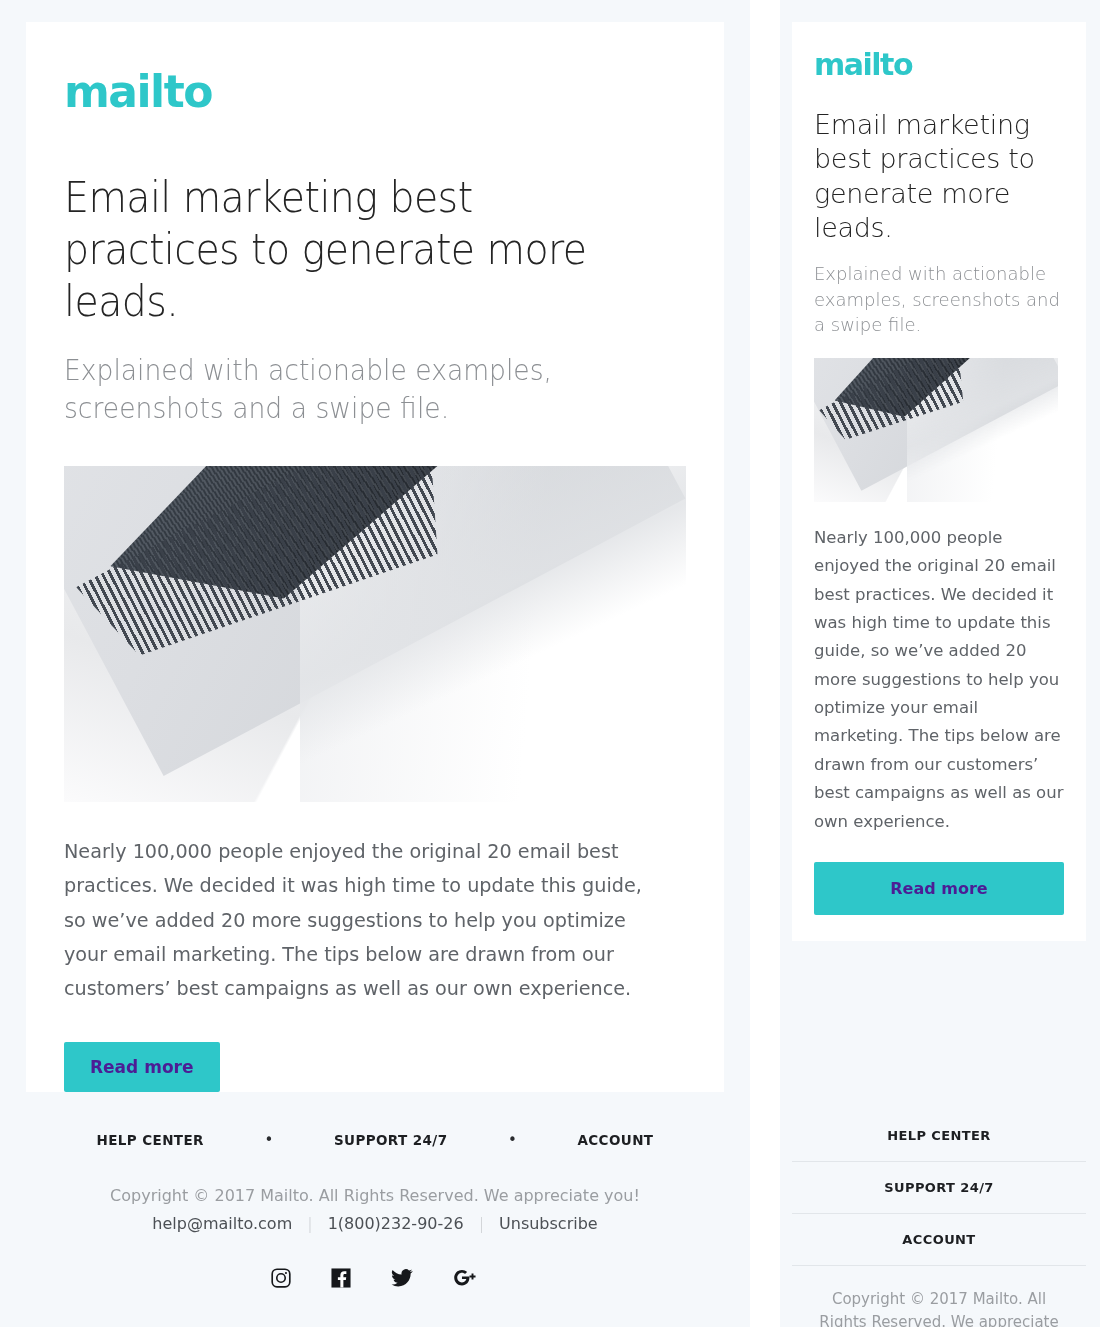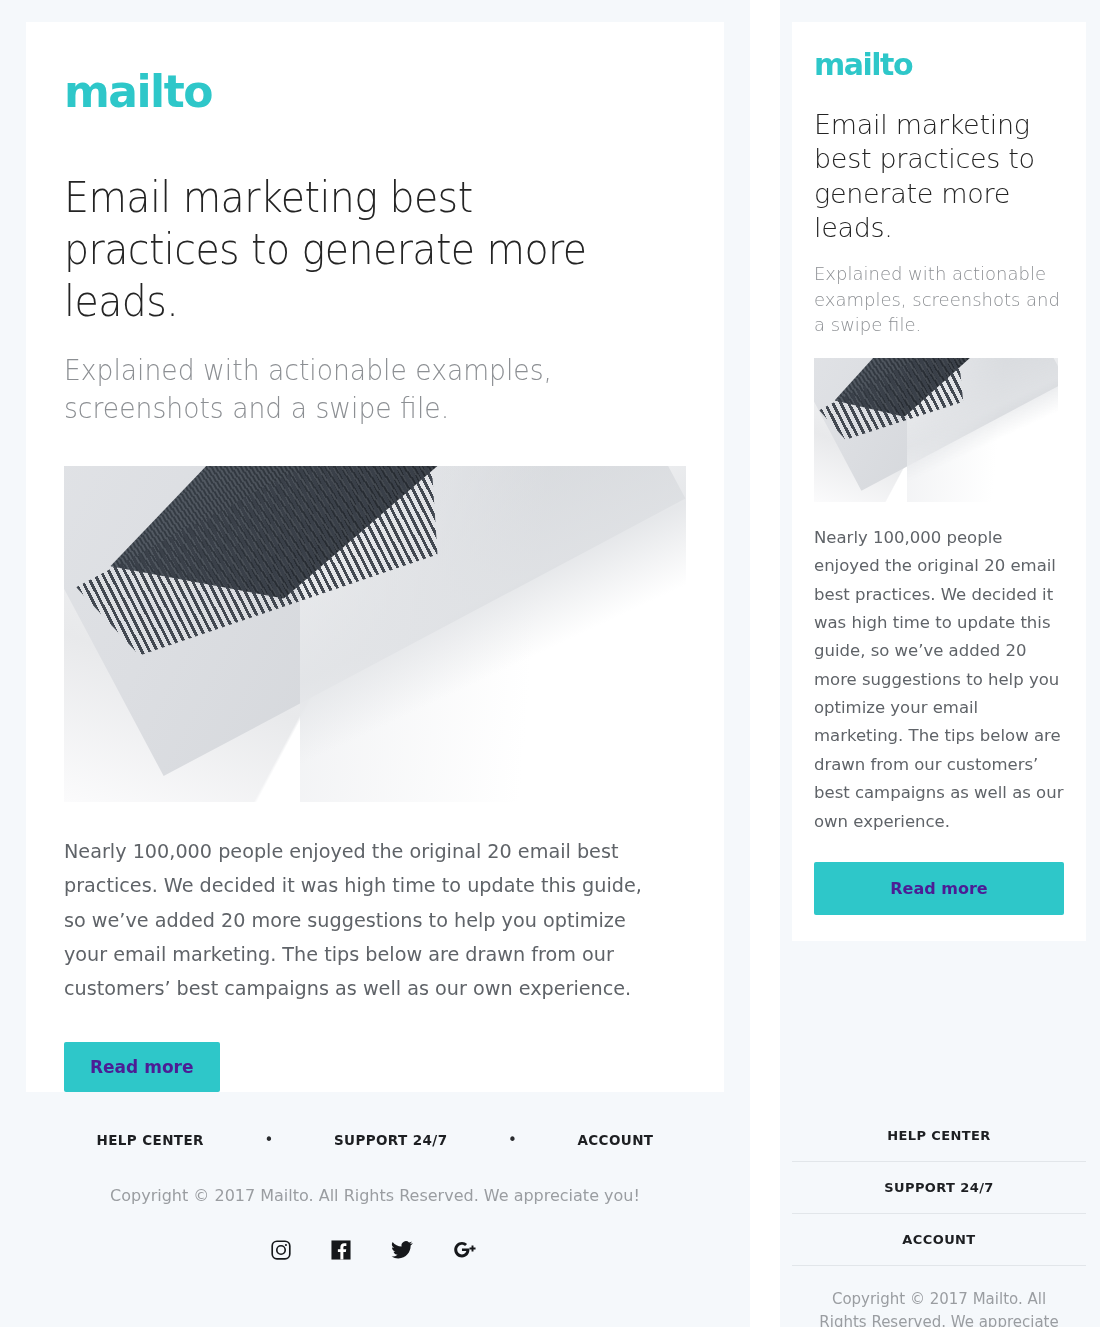--- a/index.html
+++ b/index.html
@@ -377,20 +377,27 @@
       <nav class="footer-nav">
         <a href="#">HELP CENTER</a>
         <span class="footer-dot">•</span>
         <a href="#">SUPPORT 24/7</a>
         <span class="footer-dot">•</span>
         <a href="#">ACCOUNT</a>
       </nav>
 
       <div class="footer-copy">Copyright © 2017 Mailto. All Rights Reserved. We appreciate you!</div>
 
+      <div class="footer-links">
+        <a href="#">help@mailto.com</a>
+        <span class="sep">|</span>
+        <a href="#">1(800)232-90-26</a>
+        <span class="sep">|</span>
+        <a href="#">Unsubscribe</a>
+      </div>
 
       <div class="social-row">
 
         <a href="#">
           <svg width="22" height="22" viewBox="0 0 24 24" fill="none" stroke="#16181b" stroke-width="1.8">
             <rect x="2.4" y="2.4" width="19.2" height="19.2" rx="5.2"></rect>
             <circle cx="12" cy="12" r="4.6"></circle>
             <circle cx="17.4" cy="6.6" r="1.15" fill="#16181b" stroke="none"></circle>
           </svg>
         </a>

